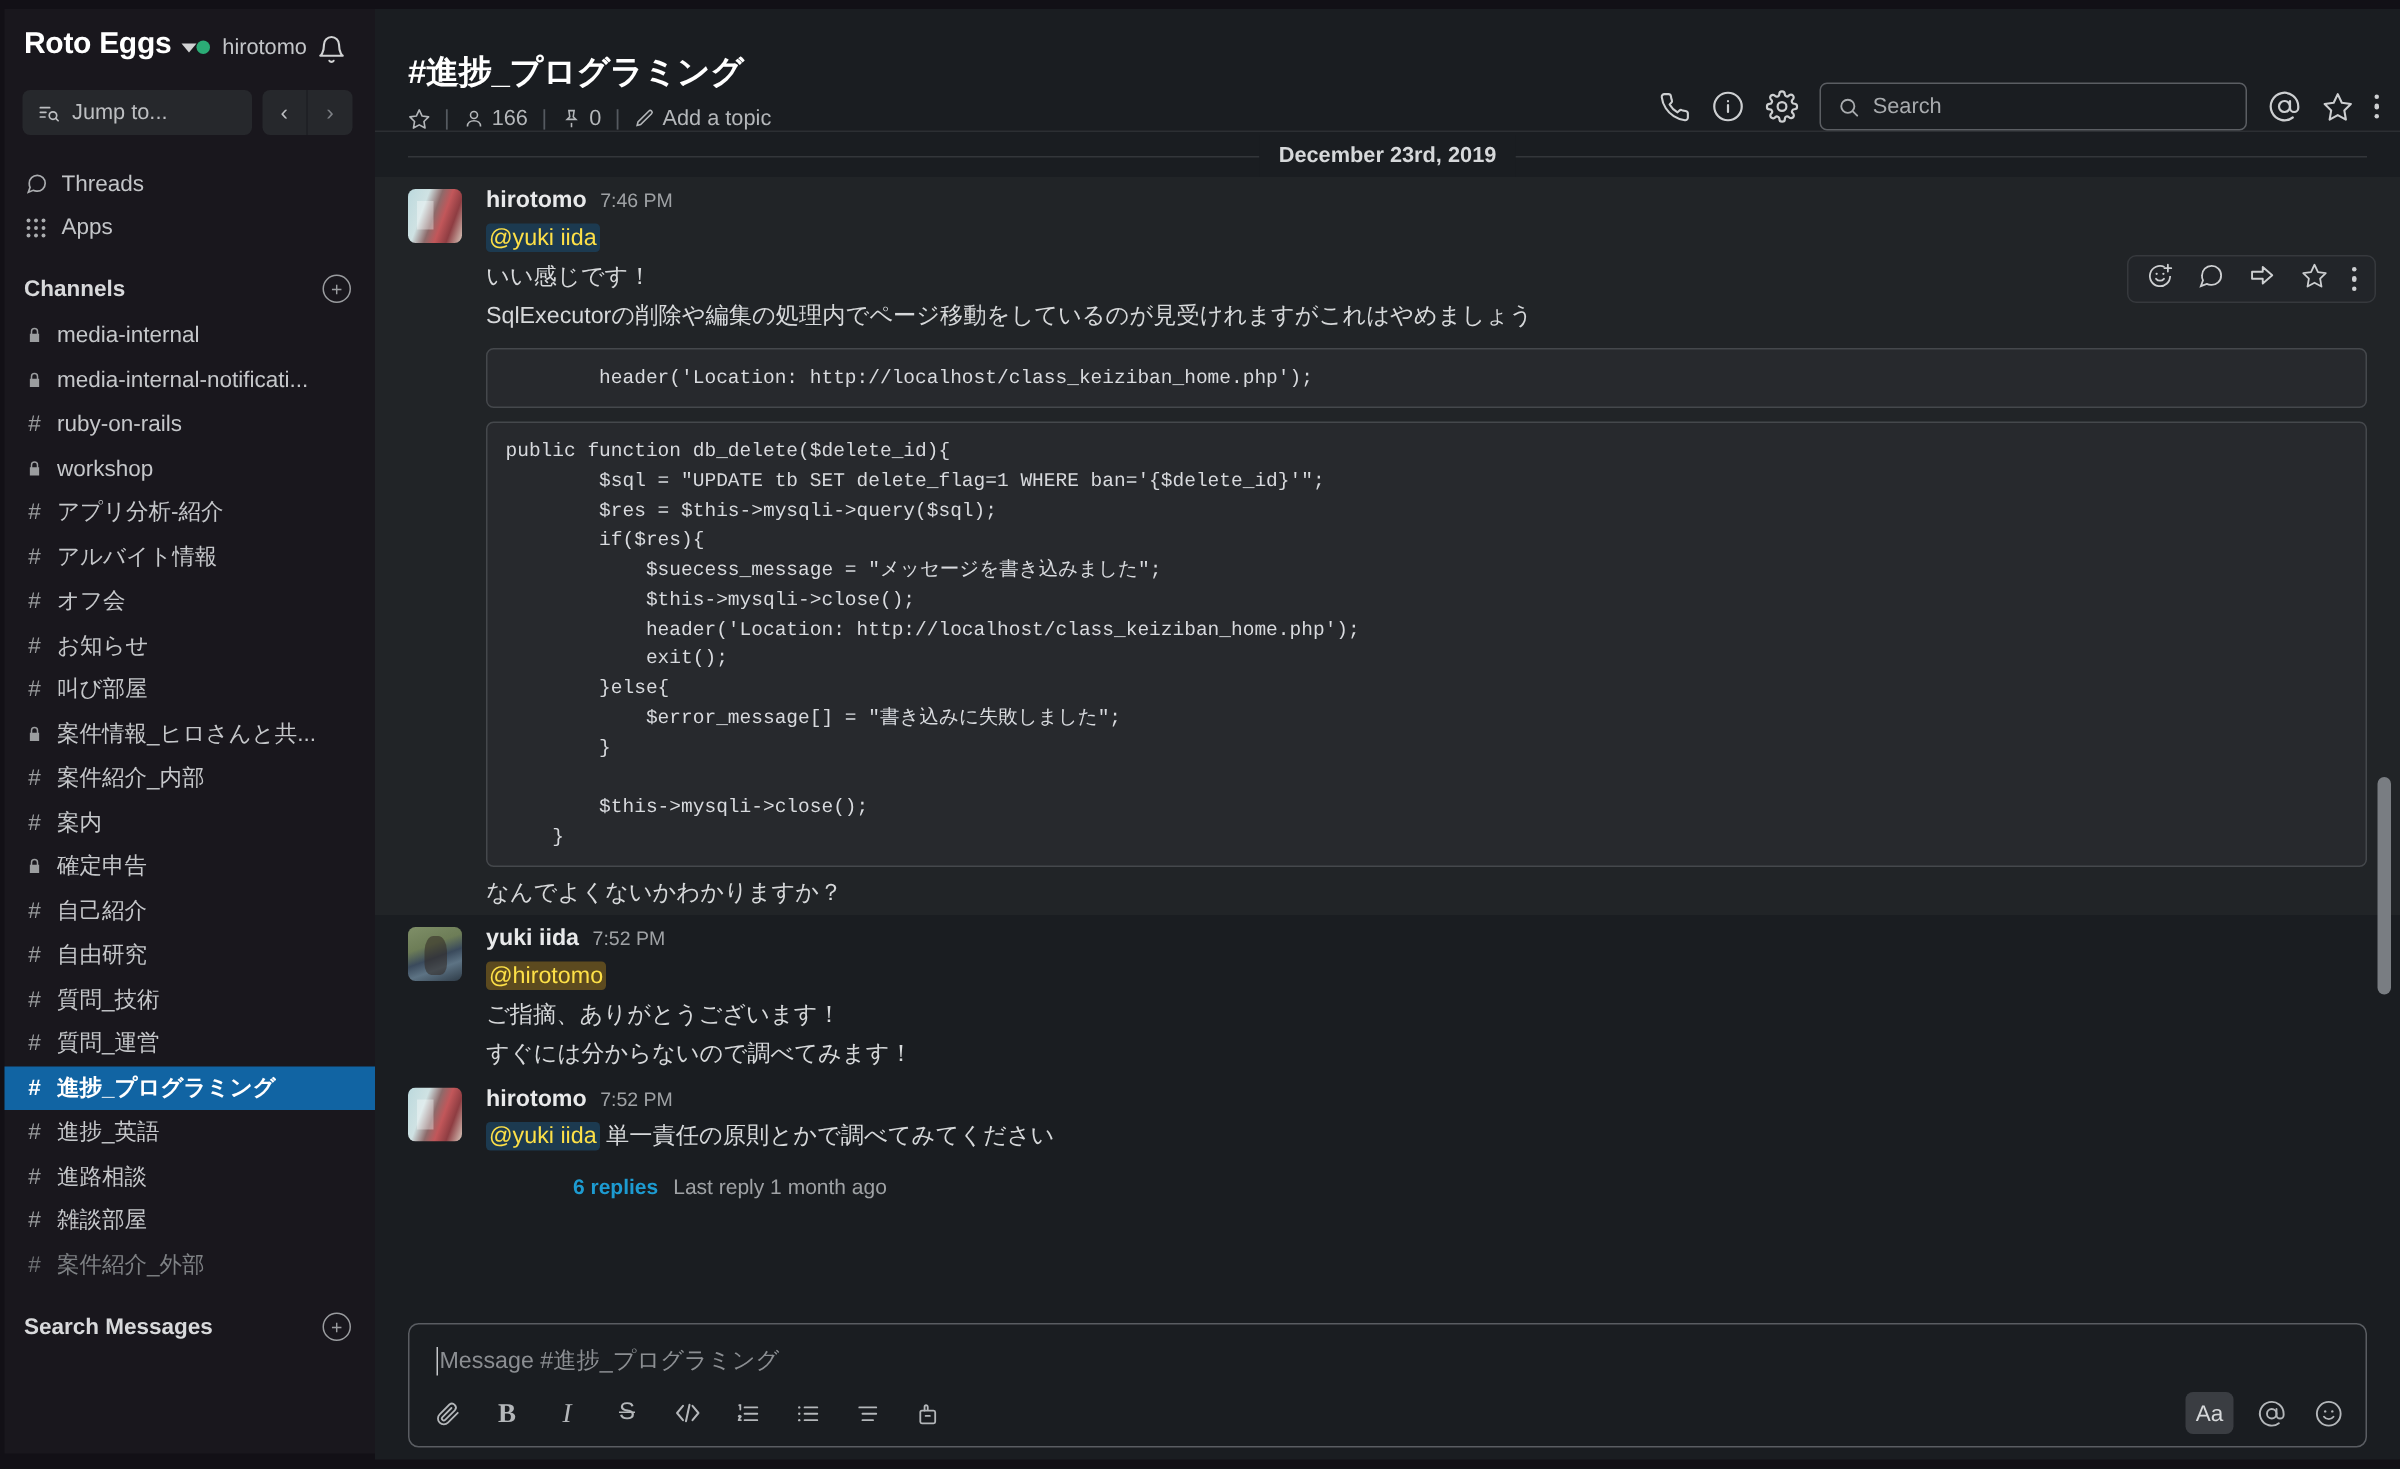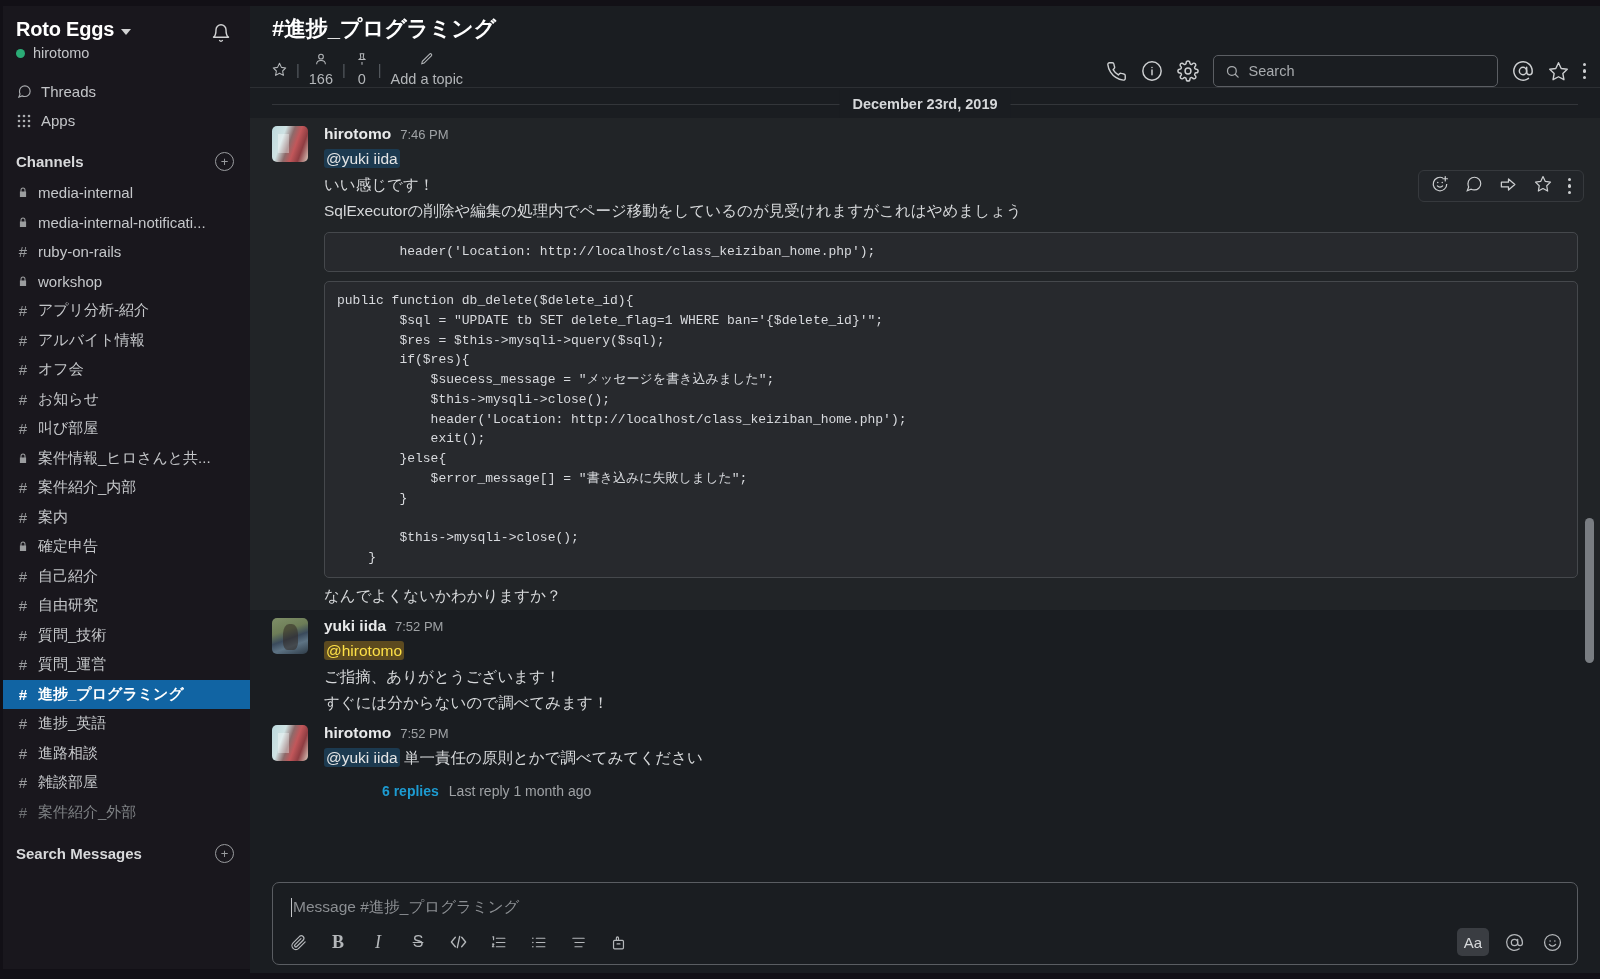--- a/index.html
+++ b/index.html
@@ -26,21 +26,21 @@
     flex-direction: column;
     overflow: hidden;
     position: relative;
   }
   .ws-header {
     padding: 18px 16px 4px 16px;
     display: flex;
     align-items: flex-start;
     justify-content: space-between;
   }
-  .ws-title-wrap { display: flex; flex-direction: column; }
+  .ws-title-wrap { display: flex; flex-direction: row; }
   .ws-title {
     font-size: 20px; font-weight: bold; color: #ffffff;
     letter-spacing: -0.2px; display: flex; align-items: center; gap: 7px;
   }
   .chev-down {
     display: inline-block; width: 0; height: 0;
     border-left: 5px solid transparent; border-right: 5px solid transparent;
     border-top: 6px solid #d1d2d3; margin-top: 4px;
   }
   .ws-user {
@@ -126,21 +126,21 @@
     border-bottom: 1px solid #2c2f33;
     display: flex; align-items: flex-end; justify-content: space-between;
     padding: 18px 14px 0 22px; position: relative;
   }
   .ch-title { font-size: 22px; font-weight: bold; color: #ffffff; letter-spacing: -0.2px; }
   .ch-meta {
     display: flex; align-items: center; gap: 9px; margin-top: 8px;
     font-size: 14.5px; color: #b4b7ba;
   }
   .ch-meta .sep { color: #555a60; }
-  .ch-meta .mi { display: flex; align-items: center; gap: 5px; flex-direction: column; }
+  .ch-meta .mi { display: flex; align-items: center; gap: 5px; }
   .ch-meta .topic { color: #b4b7ba; }
 
   .topbar-right {
     display: flex; align-items: center; gap: 14px; padding-top: 12px;
   }
   .ticon { color: #cdcfd1; display: flex; align-items: center; justify-content: center; }
   .search-box {
     width: 285px; height: 32px; border: 1px solid #5b5e63; border-radius: 5px;
     display: flex; align-items: center; gap: 9px; padding: 0 11px;
     color: #a8abae; font-size: 14.5px; background: transparent;
@@ -169,21 +169,21 @@
   .avatar {
     width: 36px; height: 36px; flex: 0 0 36px; border-radius: 5px;
     margin-right: 16px; margin-top: 2px; overflow: hidden;
   }
   .msg-body { flex: 1; min-width: 0; }
   .msg-head { display: flex; align-items: baseline; gap: 9px; line-height: 1.35; }
   .msg-author { font-size: 15.5px; font-weight: bold; color: #e8e9ea; }
   .msg-time { font-size: 13px; color: #9fa2a5; }
   .msg-line { font-size: 15.5px; color: #d6d8da; line-height: 1.56; padding-top: 2px; }
   .mention {
-    color: #e5e5e5; background: #1c3a50; border-radius: 3px; padding: 1px 2px;
+    color: #fde047; background: #1c3a50; border-radius: 3px; padding: 1px 2px;
   }
   .mention.self {
     color: #fde047; background: #5c4a1f;
   }
 
   .codeblock {
     border: 1px solid #45484c; border-radius: 5px; background: #27292d;
     margin: 9px 0 4px 0; padding: 9px 12px;
     font-family: "Liberation Mono", monospace; font-size: 13px;
     color: #d8dade; line-height: 1.52; white-space: pre; overflow-x: hidden;
@@ -272,20 +272,34 @@
         </div>
       </div>
       <div class="bell-btn">
         <svg width="20" height="20" viewBox="0 0 24 24" fill="none" stroke="#d1d2d3" stroke-width="1.7" stroke-linecap="round" stroke-linejoin="round">
             <path d="M18 8a6 6 0 1 0-12 0c0 7-3 9-3 9h18s-3-2-3-9"></path>
             <path d="M13.7 21a2 2 0 0 1-3.4 0"></path>
           </svg>
       </div>
     </div>
 
+    <div class="jumpto-row">
+      <div class="jumpto">
+        <svg width="15" height="15" viewBox="0 0 24 24" fill="none" stroke="#bdbfc2" stroke-width="1.8" stroke-linecap="round">
+            <path d="M3 6h10M3 11h6M3 16h5"></path>
+            <circle cx="16.5" cy="14.5" r="4"></circle>
+            <path d="M19.5 17.5L22 20"></path>
+          </svg>
+        <span>Jump to...</span>
+      </div>
+      <div class="navbtns">
+        <div class="navbtn left">‹</div>
+        <div class="navbtn right">›</div>
+      </div>
+    </div>
 
     <div class="sb-section">
       <div class="sb-item">
         <span class="ic">
           <svg width="15" height="15" viewBox="0 0 24 24" fill="none" stroke="#abadb0" stroke-width="1.8">
               <path d="M21 11.5a8.38 8.38 0 0 1-9 8.4 8.5 8.5 0 0 1-3.8-.9L3 21l1.9-5.1A8.38 8.38 0 0 1 4 11.5a8.5 8.5 0 0 1 8.5-8.5A8.38 8.38 0 0 1 21 11.5z"></path>
             </svg>
         </span>
         <span>Threads</span>
       </div>

